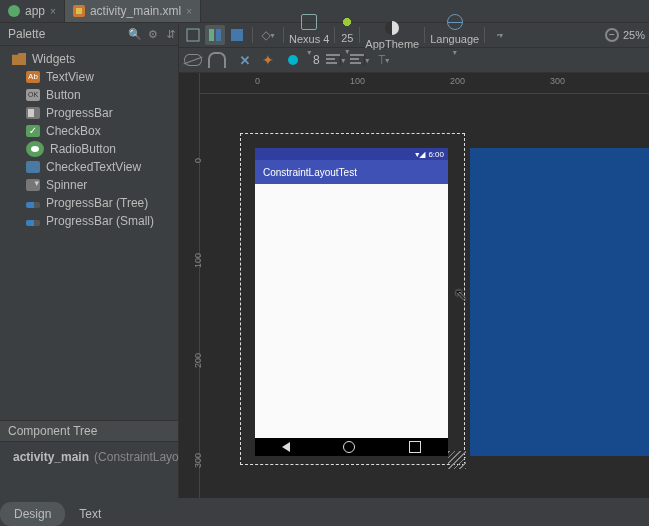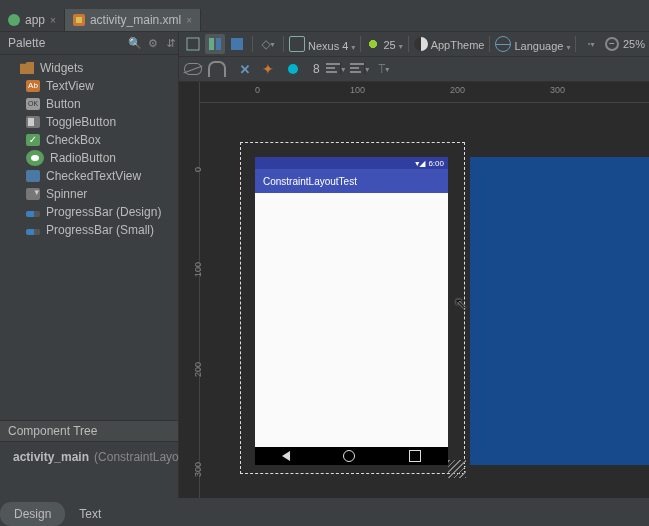--- a/index.html
+++ b/index.html
@@ -17,36 +17,36 @@
     --tab-unsel:#3c3f41;
     --blueprint:#174a8c;
     --phone-appbar:#3f51b5;
     --phone-status:#303f9f;
     --cyan:#00b4cc;
     --orange:#cc7832;
   }
   html,body{margin:0;padding:0;width:649px;height:526px;font-family:"Segoe UI",Arial,sans-serif;font-size:12px;color:var(--text);background:var(--bg);overflow:hidden;}
   .root{display:flex;flex-direction:column;width:649px;height:526px;}
   
-  .tabs{height:22px;background:var(--bg);display:flex;align-items:stretch;border-bottom:1px solid var(--border);margin-top:9px;}
+  .tabs{height:22px;background:var(--bg);display:flex;align-items:stretch;border-bottom:1px solid var(--border);}
   .tab{display:flex;align-items:center;gap:5px;padding:0 8px;border-right:1px solid var(--border);cursor:default;}
   .tab.sel{background:var(--tab-sel);}
   .tab .ficon{width:12px;height:12px;display:inline-block;position:relative;}
   .ficon.app::before{content:"";position:absolute;inset:0;border-radius:50%;background:var(--accent-run);}
   .ficon.xml{background:var(--orange);border-radius:2px;}
   .ficon.xml::after{content:"";position:absolute;left:3px;top:3px;width:6px;height:6px;background:#d6bf55;}
   .tab .close{font-size:10px;color:var(--text-dim);}
   
   .main{flex:1;display:flex;min-height:0;}
   .left{width:178px;background:var(--bg-panel);display:flex;flex-direction:column;border-right:1px solid var(--border);}
   .palette-hdr{height:22px;display:flex;align-items:center;padding-left:8px;border-bottom:1px solid var(--border);gap:4px;text-align:center;}
   .palette-hdr .spacer{flex:1;}
   .hicon{width:14px;height:14px;display:inline-flex;align-items:center;justify-content:center;color:var(--text-dim);font-size:11px;}
   .widget-tree{flex:1;overflow:hidden;padding-top:4px;}
-  .wnode{display:flex;align-items:center;gap:6px;height:18px;padding-left:20px;}
+  .wnode{display:flex;align-items:center;gap:6px;height:18px;padding-left:12px;}
   .wnode.child{padding-left:26px;}
   .wicon{width:14px;height:12px;display:inline-block;flex-shrink:0;}
   .wi-folder{background:#b07b3a;clip-path:polygon(0 15%,40% 15%,48% 0,100% 0,100% 100%,0 100%);}
   .wi-text{background:#c57633;border-radius:2px;position:relative;}
   .wi-text::after{content:"Ab";position:absolute;inset:0;font-size:8px;color:#fff;text-align:center;line-height:12px;}
   .wi-btn{background:#9a9a9a;border-radius:2px;position:relative;}
   .wi-btn::after{content:"OK";position:absolute;inset:0;font-size:7px;color:#333;text-align:center;line-height:12px;}
   .wi-toggle{background:#777;border-radius:2px;position:relative;}
   .wi-toggle::after{content:"";position:absolute;left:2px;top:2px;width:6px;height:8px;background:#ccc;}
   .wi-check{background:#5a9e5d;border-radius:2px;position:relative;}
@@ -61,21 +61,21 @@
   .comp-tree{flex:0 0 auto;padding:8px;min-height:40px;}
   .comp-row{display:flex;align-items:center;gap:5px;}
   .comp-icon{width:14px;height:14px;background:#5a7fa8;display:inline-block;}
   .bold{font-weight:bold;}
   
   .right{flex:1;display:flex;flex-direction:column;min-width:0;}
   .toolbar{height:24px;border-bottom:1px solid var(--border);display:flex;align-items:center;padding:0 4px;gap:2px;background:var(--bg);}
   .toolbar .sep{width:1px;height:16px;background:var(--border-light);margin:0 3px;}
   .tb-icon{width:20px;height:20px;display:inline-flex;align-items:center;justify-content:center;color:var(--text-dim);font-size:12px;border-radius:2px;}
   .tb-icon.on{background:var(--tab-sel);}
-  .tb-drop{display:flex;align-items:flex-end;gap:3px;font-size:11px;color:var(--text);}
+  .tb-drop{display:flex;align-items:center;gap:3px;font-size:11px;color:var(--text);flex-direction:column;}
   .tb-drop .dd{font-size:8px;color:var(--text-dim);}
   .tb-drop .dicon{width:14px;height:14px;display:inline-block;}
   .di-phone{border:1px solid #8aa;border-radius:2px;}
   .di-droid{background:radial-gradient(circle,#9c3 40%,transparent 42%);}
   .di-theme{background:conic-gradient(#ddd 0 180deg,#333 180deg 360deg);border-radius:50%;}
   .di-globe{border:1px solid var(--accent-blue);border-radius:50%;position:relative;}
   .di-globe::after{content:"";position:absolute;left:0;right:0;top:50%;border-top:1px solid var(--accent-blue);}
   .zoom{margin-left:auto;display:flex;align-items:center;gap:4px;font-size:11px;color:var(--text);}
   .zoom .ring{width:14px;height:14px;border:2px solid var(--text-dim);border-radius:50%;display:inline-flex;align-items:center;justify-content:center;font-size:10px;box-sizing:border-box;line-height:8px;}
 
@@ -158,41 +158,41 @@
         <div class="wnode child">
             <span class="wicon wi-text"></span>
             <span>TextView</span>
           </div>
         <div class="wnode child">
             <span class="wicon wi-btn"></span>
             <span>Button</span>
           </div>
         <div class="wnode child">
             <span class="wicon wi-toggle"></span>
-            <span>ToggleButton</span>
+            <span>ProgressBar</span>
           </div>
         <div class="wnode child">
             <span class="wicon wi-check"></span>
             <span>CheckBox</span>
           </div>
         <div class="wnode child">
             <span class="wicon wi-radio"></span>
             <span>RadioButton</span>
           </div>
         <div class="wnode child">
             <span class="wicon wi-ctv"></span>
             <span>CheckedTextView</span>
           </div>
         <div class="wnode child">
             <span class="wicon wi-spin"></span>
             <span>Spinner</span>
           </div>
         <div class="wnode child">
             <span class="wicon wi-pbar"></span>
-            <span>ProgressBar (Design)</span>
+            <span>ProgressBar (Tree)</span>
           </div>
         <div class="wnode child">
             <span class="wicon wi-pbar"></span>
             <span>ProgressBar (Small)</span>
           </div>
       </div>
       <div class="comp-tree-hdr">
         <span>Component Tree</span>
       </div>
       <div class="comp-tree">

